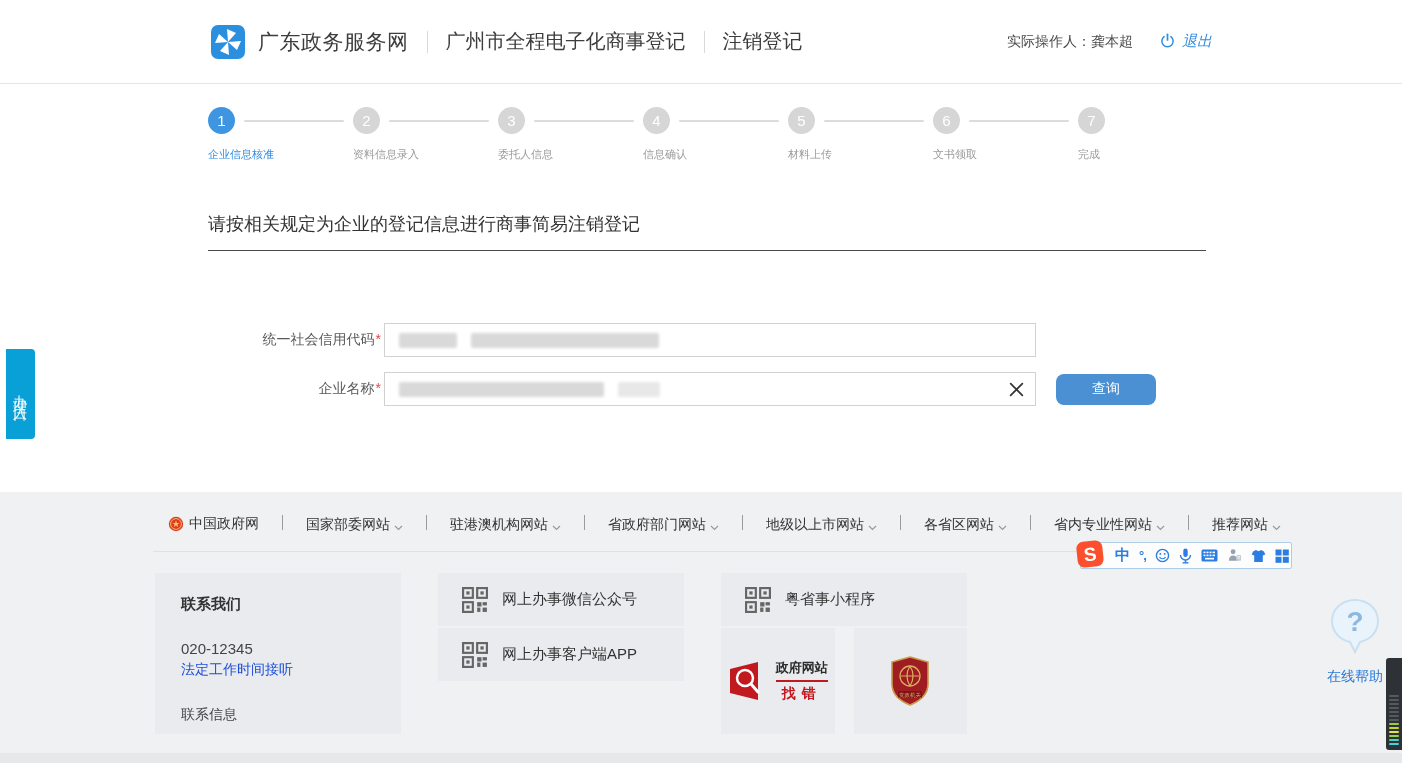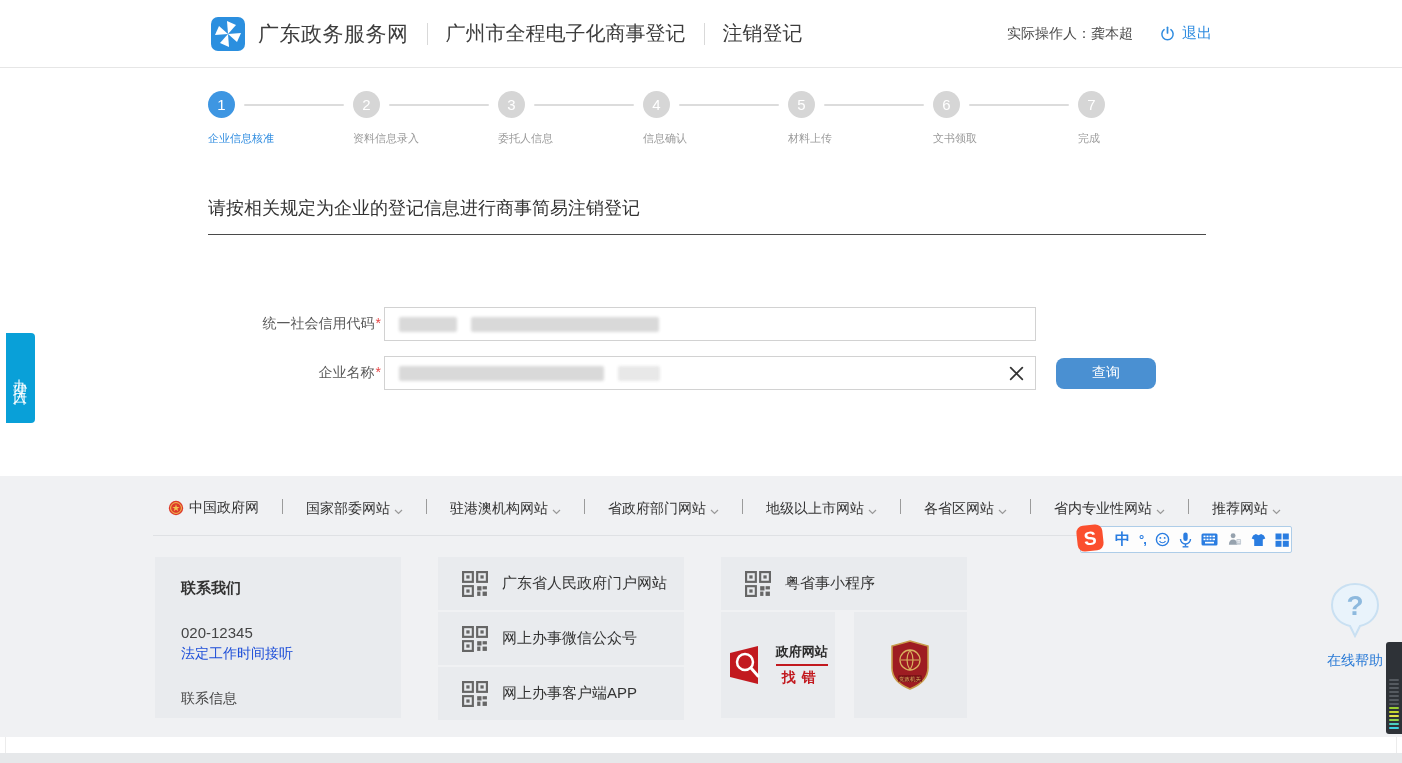--- a/index.html
+++ b/index.html
@@ -2,29 +2,29 @@
 <html><head>
 <meta charset="utf-8">
 <style>
   * { margin:0; padding:0; box-sizing:border-box; }
   html,body { width:1402px; height:763px; overflow:hidden; background:#fff;
     font-family:"Liberation Sans","DejaVu Sans",sans-serif; }
   .page-frame { position:absolute; left:5px; top:0; width:1392px; height:753px;
     border-left:1px solid #ececec; border-right:1px solid #ececec; pointer-events:none; }
 
   
-  .header { height:68px; display:flex; align-items:center; border-bottom:1px solid #e6e6e6; background:#fff; position:relative; }
+  .header { height:84px; display:flex; align-items:center; border-bottom:1px solid #e6e6e6; background:#fff; position:relative; }
   .brand-wrap { display:flex; align-items:center; margin-left:210px; }
   .logo { width:36px; height:36px; margin-right:12px; }
   .brand { font-size:21px; color:#3d3d3d; letter-spacing:.5px; }
   .htitle { font-size:20px; color:#3d3d3d; }
   .hsep { width:1px; height:22px; background:#d9d9d9; margin:0 18px; }
   .header-right { position:absolute; right:190px; display:flex; align-items:center; }
   .operator { font-size:14px; color:#4a4a4a; margin-right:26px; }
-  .logout { display:flex; align-items:flex-end; cursor:pointer; }
+  .logout { display:flex; align-items:center; cursor:pointer;font-style:italic; }
   .logout svg { margin-right:6px; }
   .logout-label { font-size:15px; color:#2f8ce0; }
 
   
   .main { height:408px; position:relative; background:#fff; }
   .main-inner { margin-left:208px; width:998px; }
 
   .steps { display:flex; padding-top:23px; }
   .step { width:145px; }
   .step:last-child { width:auto; }
@@ -368,37 +368,20 @@
               <rect x="14" y="1" width="9" height="9" fill="none" stroke="#666" stroke-width="2"></rect>
               <rect x="17" y="4" width="3" height="3"></rect>
               <rect x="1" y="14" width="9" height="9" fill="none" stroke="#666" stroke-width="2"></rect>
               <rect x="4" y="17" width="3" height="3"></rect>
               <rect x="14" y="14" width="4" height="4"></rect>
               <rect x="19" y="14" width="4" height="3"></rect>
               <rect x="14" y="19" width="3" height="4"></rect>
               <rect x="19" y="19" width="4" height="4"></rect>
             </g>
           </svg>
-        <span class="qr-label">广东省人民政府门户网站</span>
-      </div>
-      <div class="cell qr-cell">
-        <svg width="26" height="26" viewBox="0 0 24 24">
-            <g fill="#666">
-              <rect x="1" y="1" width="9" height="9" fill="none" stroke="#666" stroke-width="2"></rect>
-              <rect x="4" y="4" width="3" height="3"></rect>
-              <rect x="14" y="1" width="9" height="9" fill="none" stroke="#666" stroke-width="2"></rect>
-              <rect x="17" y="4" width="3" height="3"></rect>
-              <rect x="1" y="14" width="9" height="9" fill="none" stroke="#666" stroke-width="2"></rect>
-              <rect x="4" y="17" width="3" height="3"></rect>
-              <rect x="14" y="14" width="4" height="4"></rect>
-              <rect x="19" y="14" width="4" height="3"></rect>
-              <rect x="14" y="19" width="3" height="4"></rect>
-              <rect x="19" y="19" width="4" height="4"></rect>
-            </g>
-          </svg>
         <span class="qr-label">网上办事微信公众号</span>
       </div>
       <div class="cell qr-cell">
         <svg width="26" height="26" viewBox="0 0 24 24">
             <g fill="#666">
               <rect x="1" y="1" width="9" height="9" fill="none" stroke="#666" stroke-width="2"></rect>
               <rect x="4" y="4" width="3" height="3"></rect>
               <rect x="14" y="1" width="9" height="9" fill="none" stroke="#666" stroke-width="2"></rect>
               <rect x="17" y="4" width="3" height="3"></rect>
               <rect x="1" y="14" width="9" height="9" fill="none" stroke="#666" stroke-width="2"></rect>

